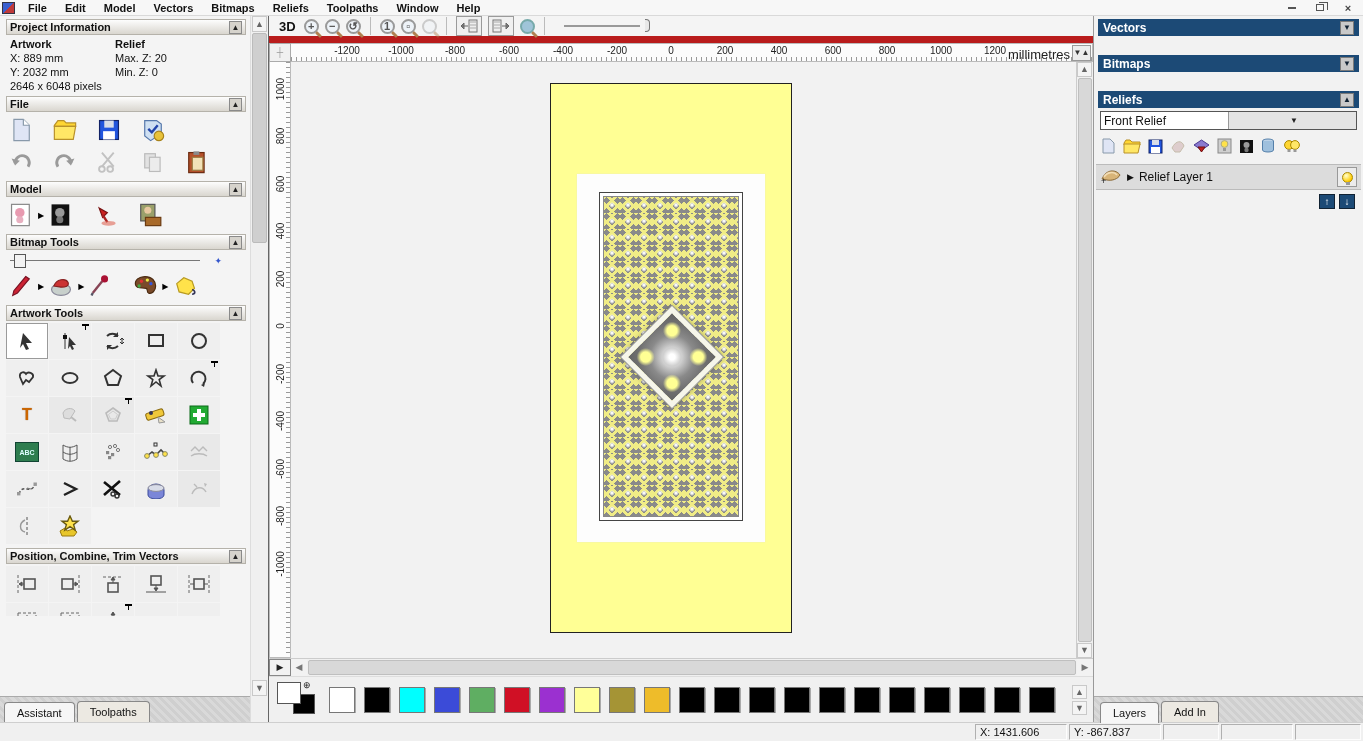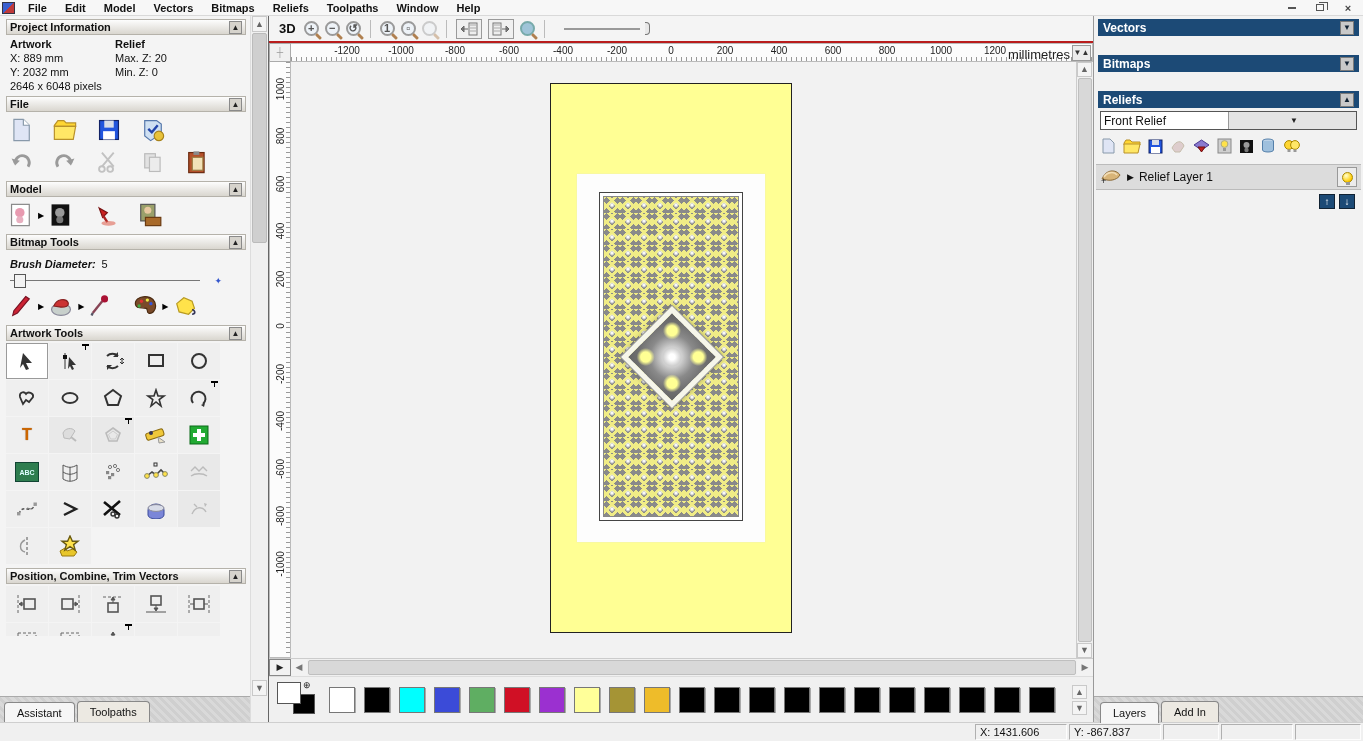--- a/index.html
+++ b/index.html
@@ -50,21 +50,21 @@
   #leftthumb { width:15px; height:210px; background:#cfcfcf; border:1px solid #bbb; border-radius:2px; margin-top:1px; }
   #leftscroll .filler { flex:1; }
 
   
   #lefttabs { position:absolute; left:0; right:0; bottom:0; height:26px; background:repeating-linear-gradient(45deg,#d9d9d9 0 3px,#cfcfcf 3px 6px); display:flex; align-items:flex-end; padding-left:4px; border-top:1px solid #aaa; }
   .ltab { padding:4px 12px; border:1px solid #888; border-bottom:none; border-radius:4px 4px 0 0; background:#ece9e2; margin-right:2px; }
   .ltab.active { background:#f6f6f6; font-weight:normal; position:relative; top:1px; }
 
   
   #center { flex:1; display:flex; flex-direction:column; border-left:1px solid #666; background:#f2f2f2; min-width:0; }
-  #ctoolbar { height:27px; display:flex; align-items:center; gap:6px; padding:0 8px; border-bottom:2px solid #b91c1c; background:#f4f4f4; }
+  #ctoolbar { height:27px; display:flex; align-items:center; gap:6px; padding:0 8px; border-bottom:7px solid #b91c1c; background:#f4f4f4; }
   .tsep { width:1px; height:18px; background:#bbb; margin:0 3px; }
   .mag { position:relative; width:15px; height:15px; border:2px solid #9a9a9a; border-radius:50%; background:#eef3f8; color:#555; font-weight:bold; font-size:11px; line-height:11px; text-align:center; }
   .mag::after { content:""; position:absolute; right:-5px; bottom:-4px; width:7px; height:3px; background:#b08050; transform:rotate(45deg); border-radius:1px; }
   .mag.dis { opacity:.45; }
   .mag.blue { background:#9fc4d8; border-color:#7aa; }
   .viewbtn { width:26px; height:20px; border:1px solid #9a9a9a; background:#f0f0f0; display:flex; align-items:center; justify-content:center; }
   #zoomslider { position:relative; width:86px; height:16px; margin-left:10px; }
   #zoomslider .line { position:absolute; left:0; right:10px; top:7px; height:2px; background:#999; }
   #zoomslider .handle { position:absolute; right:0; top:1px; width:5px; height:13px; border:1px solid #777; border-left:none; border-radius:0 4px 4px 0; background:#e8e8e8; }
   #view3d { font-weight:bold; font-size:13px; padding:0 2px; }
@@ -316,24 +316,20 @@
                 <rect x="4" y="1" width="12" height="14" fill="#9aa06a" stroke="#555"></rect>
                 <circle cx="10" cy="6" r="3" fill="#e8c8a0"></circle>
                 <rect x="8" y="12" width="13" height="7" fill="#a86a2a" stroke="#6a3a10"></rect>
               </svg>
             </span>
         </div>
 
         <div class="hdr">
           <b>Bitmap Tools</b>
           <span class="collbtn">▲</span>
-        </div>
-        <div class="brushrow">
-          <span style="font-weight:bold;font-style:italic">Brush Diameter:</span>
-          <span>5</span>
         </div>
         <div class="sliderwrap">
           <div class="slidertrack"></div>
           <div class="sliderhandle"></div>
           <span class="bluedot">✦</span>
         </div>
         <div class="iconrow">
           <span>
               <svg class="i22" viewBox="0 0 22 20">
                 <path d="M15 2l3 2-10 12-4 2 1-4z" fill="#cc2233" stroke="#771122"></path>

